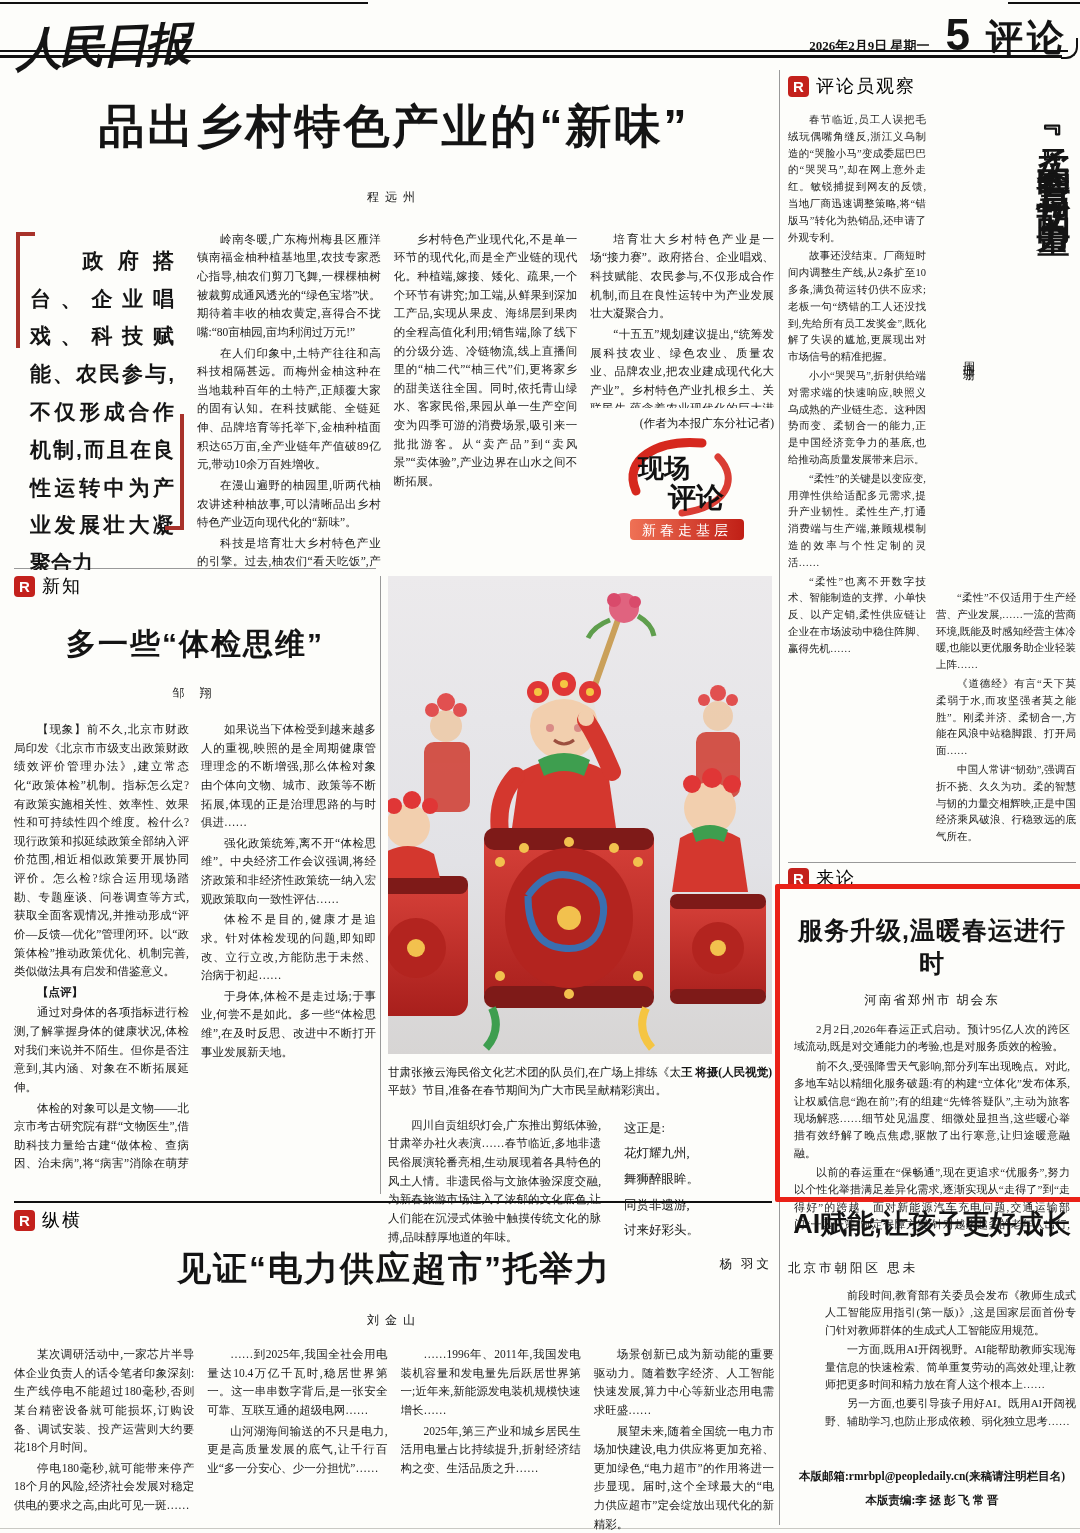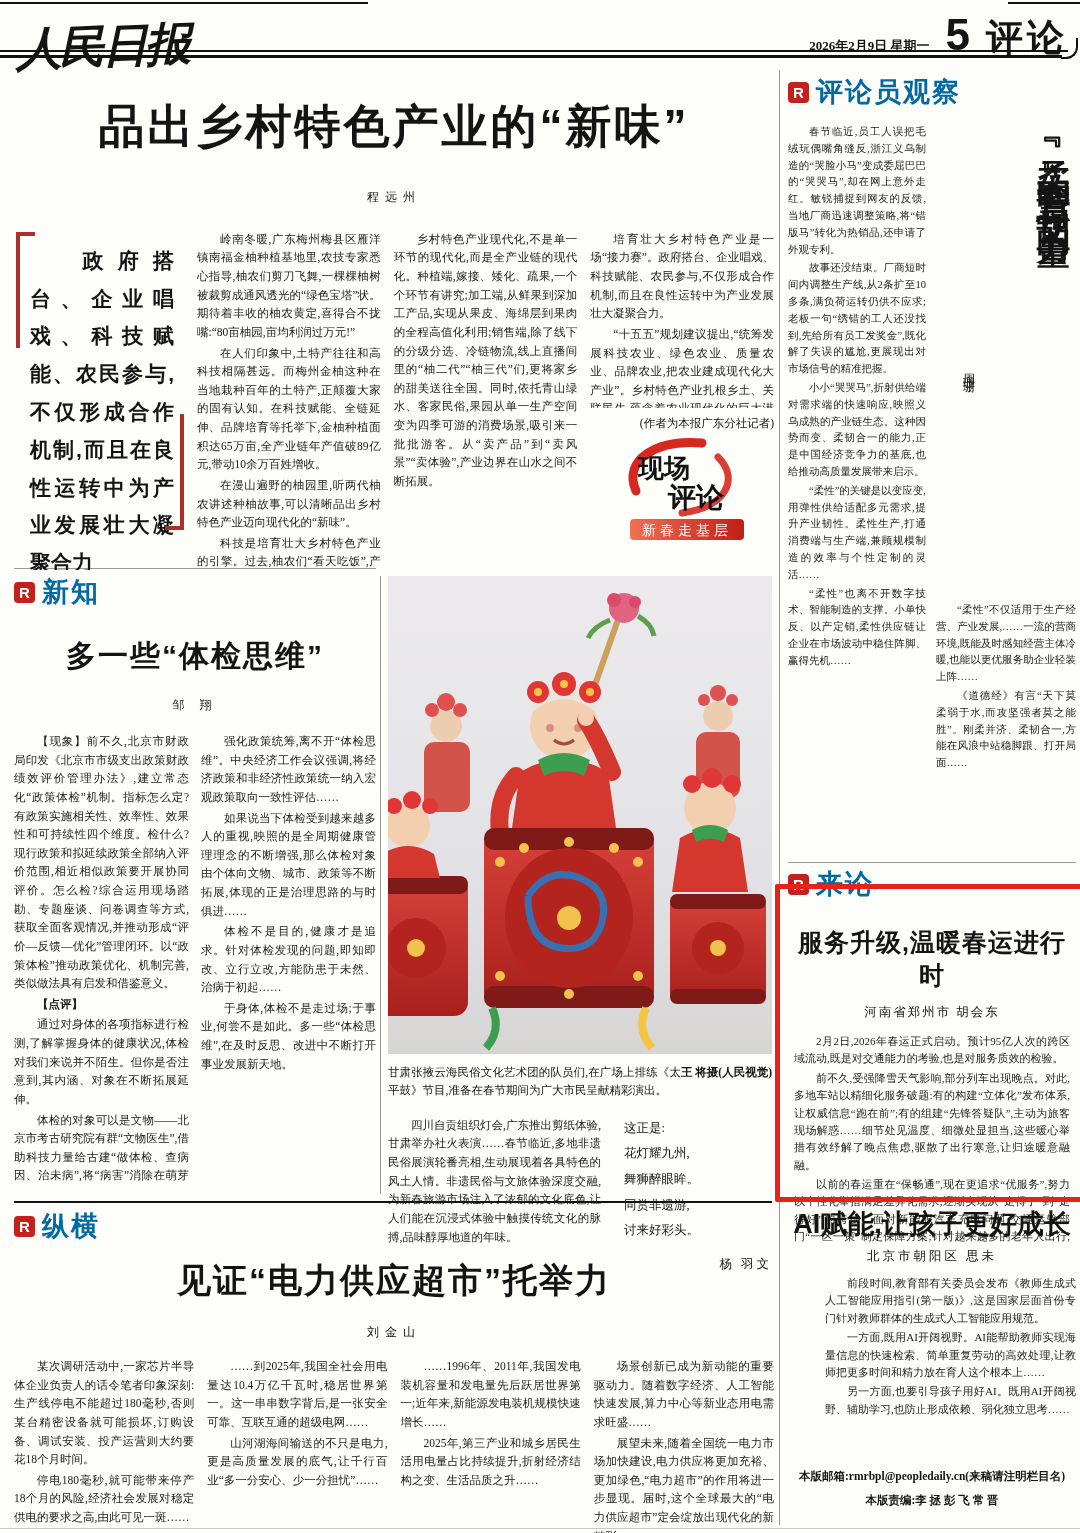--- a/index.html
+++ b/index.html
@@ -13,21 +13,21 @@
   
   .masthead{position:absolute;left:16px;top:16px;font-size:46px;font-weight:900;font-style:italic;letter-spacing:-3px;transform:rotate(-2deg);font-family:"Liberation Serif","DejaVu Serif",serif;}
   .head-right{position:absolute;right:12px;top:10px;display:flex;align-items:baseline;gap:16px;justify-content:flex-end;}
   .head-date{font-size:13px;font-weight:bold;}
   .head-pagenum{font-size:44px;font-weight:900;font-family:"Liberation Sans",sans-serif;}
   .head-section{font-size:37px;font-weight:900;letter-spacing:4px;font-family:"Liberation Sans",sans-serif;}
   .rule-hook{position:absolute;right:2px;top:38px;width:15px;height:19px;border-right:2.5px solid #111;border-bottom:2.5px solid #111;border-bottom-right-radius:12px;background:transparent;}
   
   .sec-row{display:flex;align-items:center;gap:7px;}
   .r-logo{width:21px;height:21px;background:#c3211c;border-radius:4px;color:#fff;font-weight:900;font-size:15px;display:flex;align-items:center;justify-content:center;font-family:"Liberation Sans",sans-serif;}
-  .sec-title{color:#0369a1;font-weight:700;font-size:27px;letter-spacing:2px;font-family:"Liberation Sans",sans-serif;}
+  .sec-title{color:#000000;font-weight:400;font-size:18px;letter-spacing:2px;font-family:"Liberation Sans",sans-serif;}
   
   #main-article{position:absolute;left:14px;top:64px;width:760px;height:502px;}
   .headline{font-size:46px;font-weight:900;letter-spacing:3px;text-align:center;margin-top:32px;font-family:"Liberation Sans",sans-serif;}
   .byline-center{text-align:center;font-size:12px;margin-top:20px;letter-spacing:6px;}
   .ma-cols{display:flex;gap:13px;margin-top:24px;height:340px;overflow:hidden;}
   .quote-col{width:170px;flex:none;position:relative;padding:12px 10px 0 16px;box-sizing:border-box;}
   .pull-quote{font-family:"Liberation Sans",sans-serif;font-size:21px;font-weight:bold;line-height:1.8;text-align:justify;text-indent:2.5em;margin:0;}
   .pq2{margin-top:34px;}
   .c-tl{position:absolute;left:2px;top:2px;width:15px;height:112px;border-left:4.5px solid #a8322a;border-top:4.5px solid #a8322a;}
   .c-br{position:absolute;right:0;bottom:40px;width:15px;height:112px;border-right:4.5px solid #a8322a;border-bottom:4.5px solid #a8322a;}
@@ -66,21 +66,21 @@
   #lailun{position:absolute;left:788px;top:866px;width:288px;}
   .ll-content{margin-top:14px;padding:10px 6px 0 6px;}
   .ll-title{font-size:25px;font-weight:900;text-align:center;letter-spacing:1px;font-family:"Liberation Sans",sans-serif;}
   .ll-byline{text-align:center;font-size:12.5px;margin-top:12px;letter-spacing:2px;}
   .ll-paras{margin-top:12px;height:212px;overflow:hidden;}
   .ll-paras .bt{font-size:11px;line-height:1.58;}
   #annotation-box{position:absolute;left:775px;top:884px;width:301px;height:308px;border:5px solid #ea2117;border-radius:2px;z-index:6;pointer-events:none;}
   
   #ai-article{position:absolute;left:788px;top:1206px;width:288px;}
   .ai-title{font-size:27px;font-weight:900;text-align:center;font-family:"Liberation Sans",sans-serif;}
-  .ai-byline{text-align:center;font-size:12.5px;margin-top:6px;letter-spacing:3px;}
+  .ai-byline{font-size:12.5px;margin-top:18px;letter-spacing:3px;}
   .ai-paras{margin-top:10px;height:196px;overflow:hidden;margin-left:37px;}
   .ai-paras .bt{font-size:11px;line-height:1.58;}
   #page-footer{position:absolute;left:788px;top:1464px;width:288px;text-align:center;font-weight:bold;font-size:11.5px;line-height:2.1;}
   
   #zongheng{position:absolute;left:14px;top:1208px;width:760px;}
   .zh-title{font-size:34px;font-weight:900;text-align:center;margin-top:14px;letter-spacing:2px;font-family:"Liberation Sans",sans-serif;}
   .zh-cols{display:flex;gap:13px;margin-top:16px;height:200px;overflow:hidden;}
   .zh-col{flex:1;overflow:hidden;}
 </style>
 </head>
@@ -167,42 +167,43 @@
         <p class="bt">“柔性”也离不开数字技术、智能制造的支撑。小单快反、以产定销,柔性供应链让企业在市场波动中稳住阵脚、赢得先机……</p>
       </div>
       <div class="obs-c2">
         <div class="vt-wrap">
           <div class="vtitle">『柔』的智慧与『韧』的力量</div>
           <div class="vauthor serif">周珊珊</div>
         </div>
         <div class="obs-c2-text">
           <p class="bt">“柔性”不仅适用于生产经营、产业发展,……一流的营商环境,既能及时感知经营主体冷暖,也能以更优服务助企业轻装上阵……</p>
           <p class="bt">《道德经》有言“天下莫柔弱于水,而攻坚强者莫之能胜”。刚柔并济、柔韧合一,方能在风浪中站稳脚跟、打开局面……</p>
+          <p class="bt">中国人常讲“韧劲”,强调百折不挠、久久为功。柔的智慧与韧的力量交相辉映,正是中国经济乘风破浪、行稳致远的底气所在。</p>
         </div>
       </div>
     </div>
   </div>
 
   <div id="xinzhi">
     <div class="sec-row">
       <span class="r-logo">R</span>
       <span class="sec-title">新知</span>
     </div>
     <div class="xz-title">多一些“体检思维”</div>
     <div class="byline-center serif">邹 翔</div>
     <div class="xz-cols">
       <div class="xz-col">
         <p class="bt">【现象】前不久,北京市财政局印发《北京市市级支出政策财政绩效评价管理办法》,建立常态化“政策体检”机制。指标怎么定?有政策实施相关性、效率性、效果性和可持续性四个维度。检什么?现行政策和拟延续政策全部纳入评价范围,相近相似政策要开展协同评价。怎么检?综合运用现场踏勘、专题座谈、问卷调查等方式,获取全面客观情况,并推动形成“评价—反馈—优化”管理闭环。以“政策体检”推动政策优化、机制完善,类似做法具有启发和借鉴意义。</p>
         <p class="bt dianping">【点评】</p>
         <p class="bt">通过对身体的各项指标进行检测,了解掌握身体的健康状况,体检对我们来说并不陌生。但你是否注意到,其内涵、对象在不断拓展延伸。</p>
         <p class="bt">体检的对象可以是文物——北京市考古研究院有群“文物医生”,借助科技力量给古建“做体检、查病因、治未病”,将“病害”消除在萌芽状态。给文物做体检,让保护更及时、更有效……</p>
       </div>
       <div class="xz-col">
+        <p class="bt">如果说当下体检受到越来越多人的重视,映照的是全周期健康管理理念的不断增强,那么体检对象由个体向文物、城市、政策等不断拓展,体现的正是治理思路的与时俱进……</p>
         <p class="bt">强化政策统筹,离不开“体检思维”。中央经济工作会议强调,将经济政策和非经济性政策统一纳入宏观政策取向一致性评估……</p>
-        <p class="bt">如果说当下体检受到越来越多人的重视,映照的是全周期健康管理理念的不断增强,那么体检对象由个体向文物、城市、政策等不断拓展,体现的正是治理思路的与时俱进……</p>
         <p class="bt">体检不是目的,健康才是追求。针对体检发现的问题,即知即改、立行立改,方能防患于未然、治病于初起……</p>
         <p class="bt">于身体,体检不是走过场;于事业,何尝不是如此。多一些“体检思维”,在及时反思、改进中不断打开事业发展新天地。</p>
       </div>
     </div>
   </div>
 
   <div id="photo-block">
     <div class="photo-frame">
       <svg width="384" height="478" viewBox="0 0 384 478">
         <defs>

